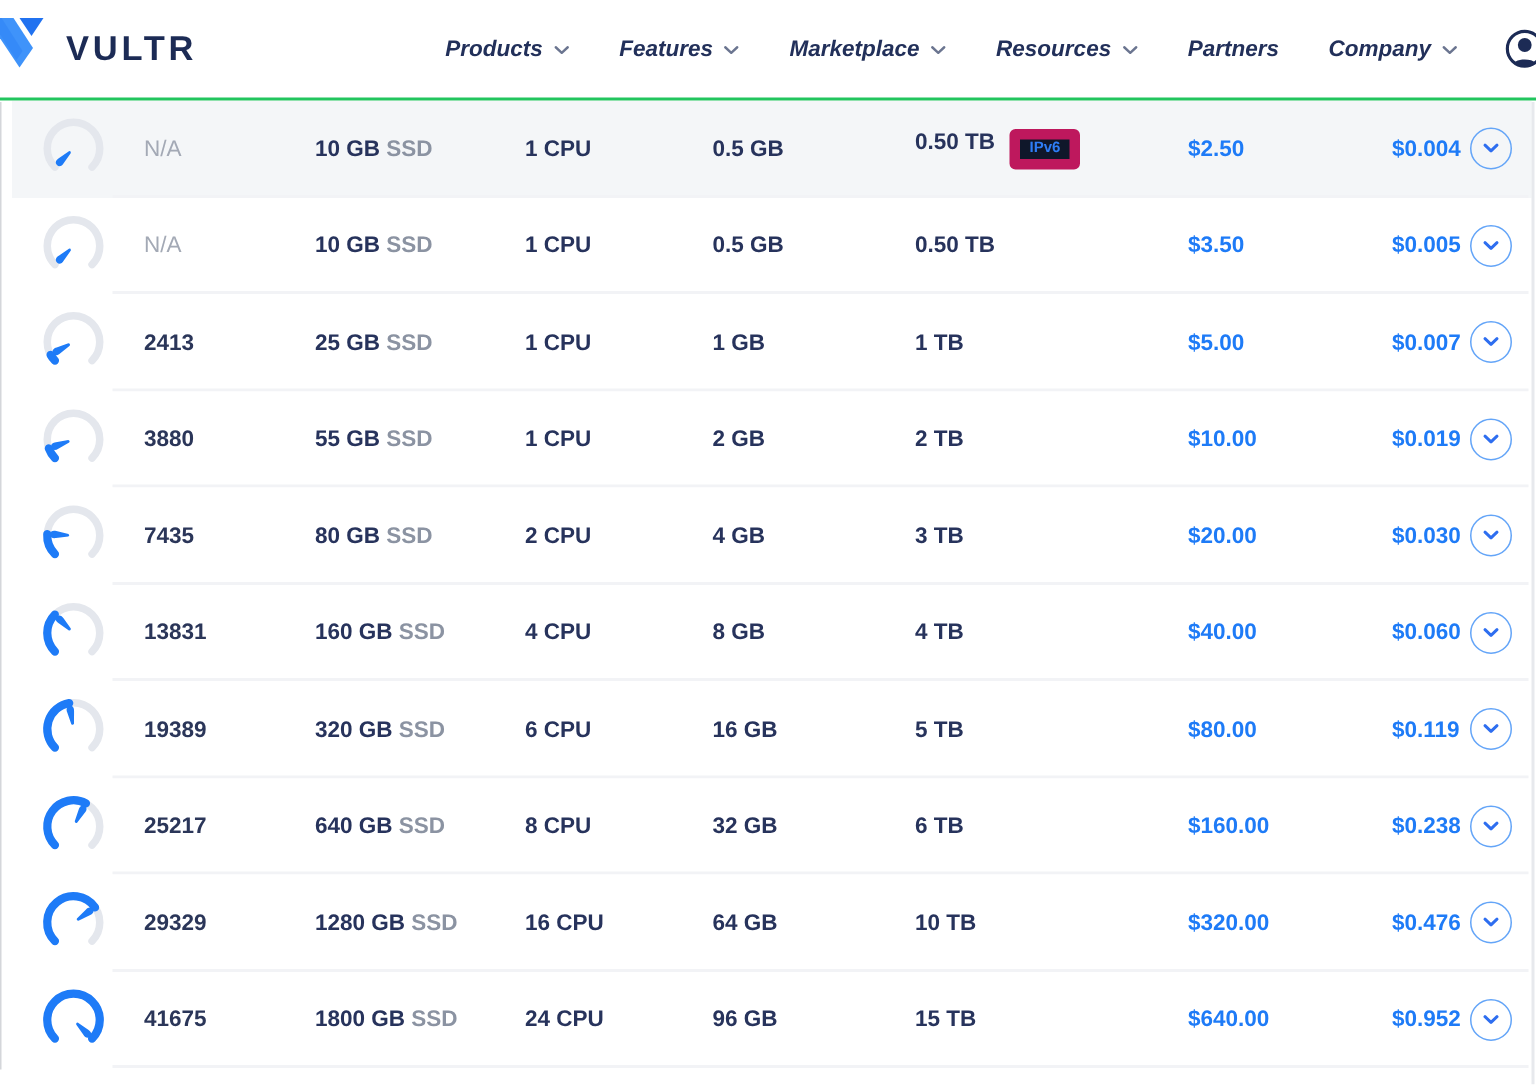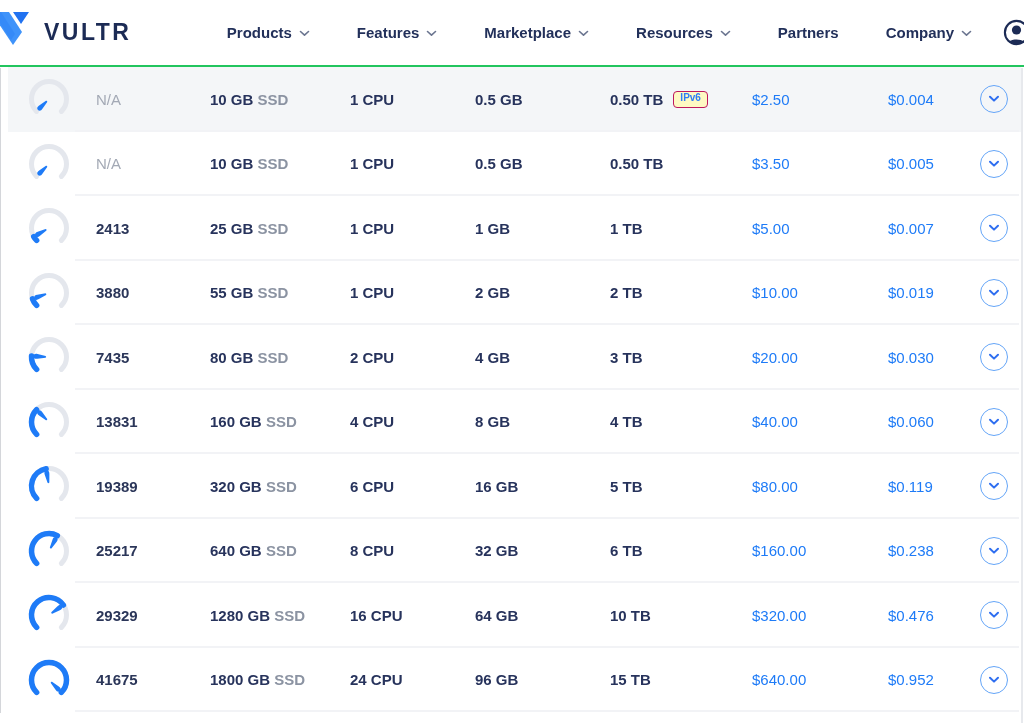--- a/index.html
+++ b/index.html
@@ -28,22 +28,23 @@
     font-size: 23px;
     font-weight: 700;
     letter-spacing: 2.5px;
     color: #1c2b55;
     margin-left: 9px;
   }
   .nav {
     margin-left: auto;
     display: flex;
     align-items: center;
-    gap: 47px;
+    gap: 33px;
     padding-right: 0;
+    font-style: italic;
   }
   .nav-item {
     display: flex;
     align-items: center;
     gap: 7px;
     font-size: 15px;
     font-weight: 700;
     color: #22305a;
     cursor: pointer;
     white-space: nowrap;
@@ -87,27 +88,27 @@
   .cell-gauge { padding-left: 18px; display: flex; align-items: center; }
   .cell-score { font-weight: 700; color: #2b3659; }
   .cell-score.na { color: #a3a9b5; font-weight: 500; }
   .unit-gray { color: #8b93a2; font-weight: 700; }
   .cell-bw { display: flex; }
   .badge-ipv6 {
     margin-left: 10px;
     font-size: 10px;
     font-weight: 700;
     color: #2e7df6;
-    border: 1px solid #be185d;
+    border: 7px solid #be185d;
     border-radius: 4px;
     padding: 0 6px 2px;
-    background: #fef9c3;
+    background: #0f172a;
     line-height: 1.1;
   }
-  .cell-price { color: #1e7bf7; font-weight: 400; }
+  .cell-price { color: #1e7bf7; font-weight: 700; margin-left: 40px; }
   .cell-expand { justify-self: center; }
   .expand-btn {
     width: 28px;
     height: 28px;
     border-radius: 50%;
     border: 1.6px solid #64a5f8;
     background: transparent;
     display: flex;
     align-items: center;
     justify-content: center;

